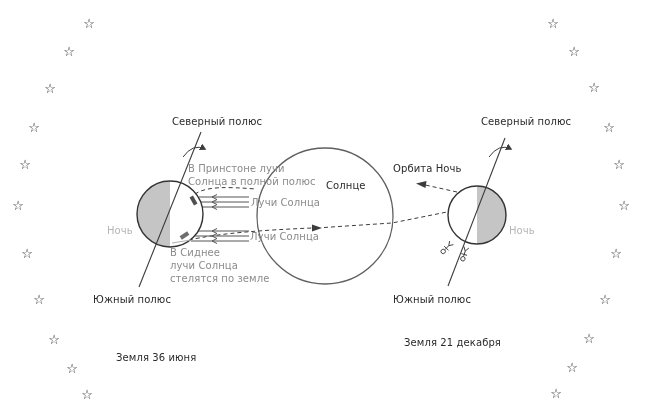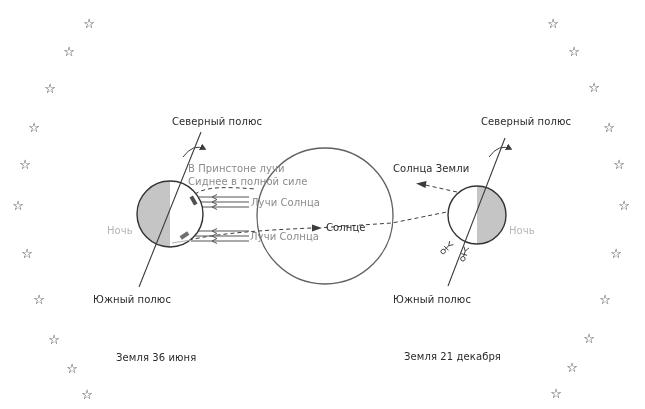--- a/index.html
+++ b/index.html
@@ -129,33 +129,36 @@
       <span class="star" style="left: 605px; top: 299px;">☆</span>
       <span class="star" style="left: 589px; top: 338px;">☆</span>
       <span class="star" style="left: 572px; top: 367px;">☆</span>
       <span class="star" style="left: 556px; top: 393px;">☆</span>
     </div>
 
   <div class="lbl" style="left:172px;top:115px;">Северный полюс</div>
   <div class="lbl" style="left:481px;top:115px;">Северный полюс</div>
 
   <div class="lbl gray" style="left:188px;top:162px;">В Принстоне лучи
-Сиднее в полной силе</div>
+Солнца в полной полюс</div>
 
-  <div class="lbl" style="left:326px;top:179px;margin-top:42px;">Солнце</div>
+  <div class="lbl" style="left:326px;top:179px;">Солнце</div>
 
-  <div class="lbl" style="left:393px;top:162px;">Солнца Земли</div>
+  <div class="lbl" style="left:393px;top:162px;">Орбита Ночь</div>
 
   <div class="lbl gray" style="left:251px;top:196px;">Лучи Солнца</div>
   <div class="lbl gray" style="left:250px;top:230px;">Лучи Солнца</div>
 
   <div class="lbl faint" style="left:107px;top:206px;">Ночь</div>
   <div class="lbl faint" style="left:509px;top:206px;">Ночь</div>
 
+  <div class="lbl gray" style="left:170px;top:246px;">В Сиднее
+лучи Солнца
+стелятся по земле</div>
 
   <div class="lbl" style="left:93px;top:293px;">Южный полюс</div>
   <div class="lbl" style="left:393px;top:293px;">Южный полюс</div>
 
 
   <div class="lbl" style="left:116px;top:351px;">Земля 36 июня</div>
-  <div class="lbl" style="left:404px;top:350px;">Земля 21 декабря</div>
+  <div class="lbl" style="left:404px;top:336px;">Земля 21 декабря</div>
 
 </div>
 
 </body></html>

